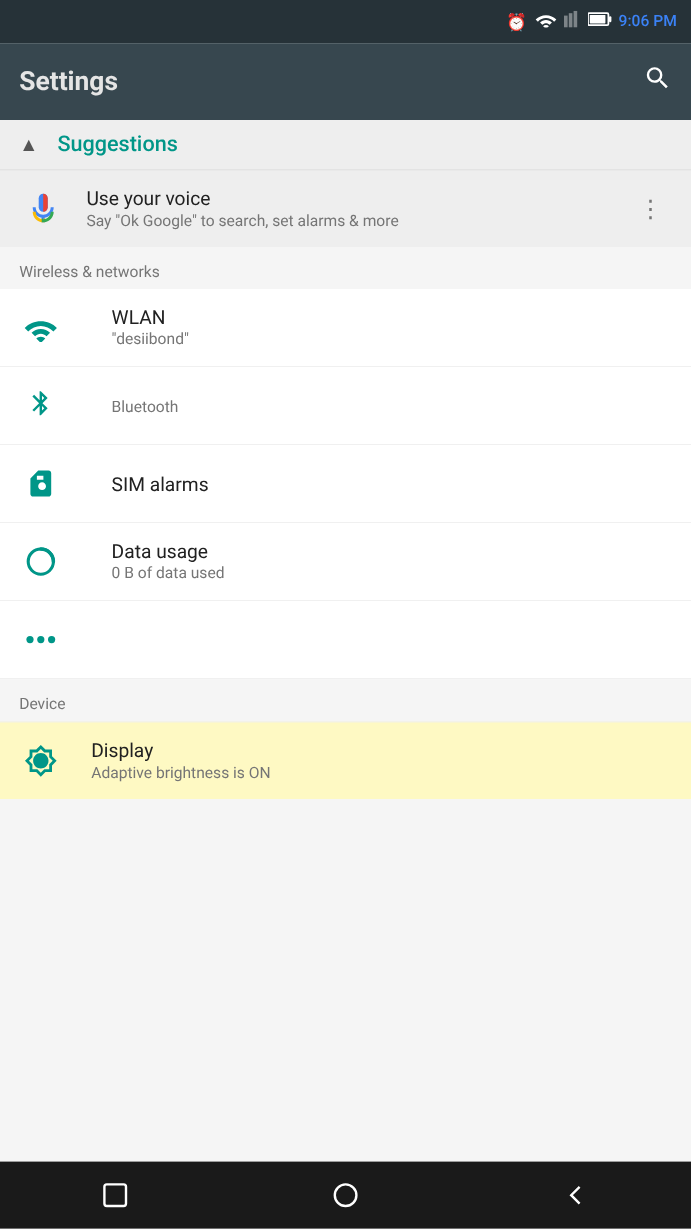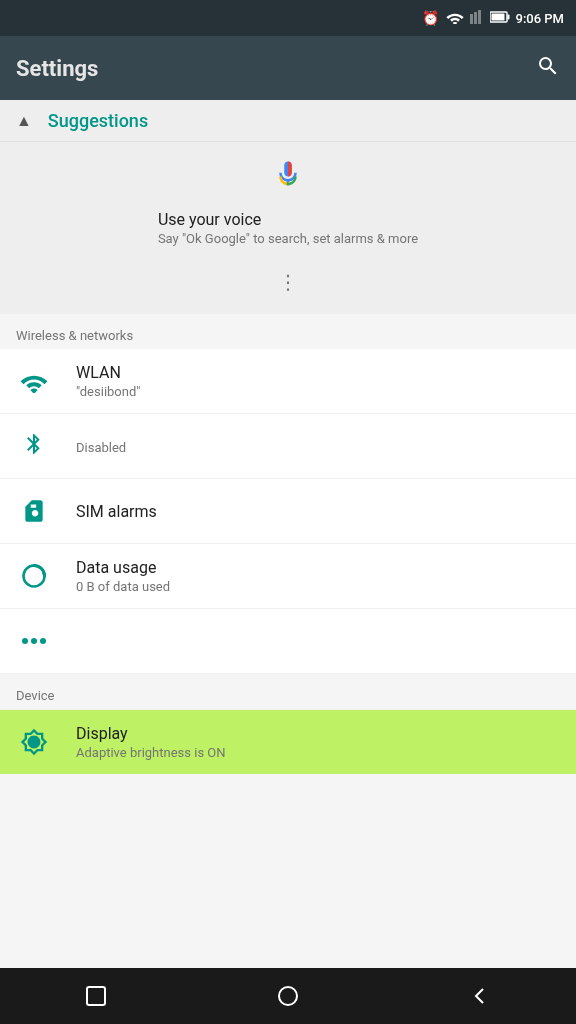--- a/index.html
+++ b/index.html
@@ -23,21 +23,21 @@
       padding: 0 12px;
       gap: 8px;
       flex-shrink: 0;
     }
     .status-icons {
       display: flex;
       align-items: center;
       gap: 6px;
     }
     .status-time {
-      color: #ffffff;
+      color: #3b82f6;
       font-size: 13px;
       font-weight: 500;
     }
     .status-icon {
       color: white;
       font-size: 14px;
     }
 
     
     .app-bar {
@@ -81,21 +81,20 @@
 
     
     .suggestion-item {
       background: #eeeeee;
       display: flex;
       align-items: center;
       padding: 12px 16px;
       gap: 16px;
       flex-shrink: 0;
       border-top: 1px solid #e0e0e0;
-      flex-direction: column;
     }
     .suggestion-icon-wrap {
       width: 40px;
       height: 40px;
       display: flex;
       align-items: center;
       justify-content: center;
       flex-shrink: 0;
     }
     .suggestion-text {
@@ -129,21 +128,21 @@
 
     
     .settings-list {
       background: white;
       flex-shrink: 0;
     }
     .settings-item {
       display: flex;
       align-items: center;
       padding: 14px 16px;
-      gap: 24px;
+      gap: 41px;
       border-bottom: 1px solid #f0f0f0;
       cursor: pointer;
       background: white;
     }
     .settings-item-icon {
       width: 36px;
       height: 36px;
       display: flex;
       align-items: center;
       justify-content: center;
@@ -208,21 +207,21 @@
       border-radius: 50%;
       display: block;
     }
 
     
     .display-item {
       display: flex;
       align-items: center;
       padding: 14px 16px;
       gap: 24px;
-      background: #bef264;
+      background: #fef9c3;
       border-top: 1px solid #f0f0f0;
       flex-shrink: 0;
       overflow: hidden;
     }
     .display-text-wrap {
       flex: 1;
     }
     .display-title {
       font-size: 16px;
       color: #212121;
@@ -314,21 +313,21 @@
     </div>
   </div>
 
   <div class="settings-item">
     <div class="settings-item-icon icon-bluetooth">
       <svg width="24" height="28" viewBox="0 0 24 28" fill="#009688">
         <path d="M17.71 7.71L12 2h-1v7.59L6.41 5 5 6.41 10.59 12 5 17.59 6.41 19 11 14.41V22h1l5.71-5.71-4.3-4.29 4.3-4.29zM13 5.83l1.88 1.88L13 9.59V5.83zm1.88 10.46L13 18.17v-3.76l1.88 1.88z"></path>
       </svg>
     </div>
     <div class="settings-item-text">
-      <div class="settings-item-subtitle">Disabled</div>
+      <div class="settings-item-subtitle">Bluetooth</div>
     </div>
   </div>
 
   <div class="settings-item">
     <div class="settings-item-icon icon-sim">
       <svg width="26" height="26" viewBox="0 0 24 24" fill="#009688">
         <path d="M19.99 4c0-1.1-.89-2-1.99-2h-8L4 8v12c0 1.1.9 2 2 2h12c1.1 0 2-.9 2-2V4zm-7 13c-1.66 0-3-1.34-3-3s1.34-3 3-3 3 1.34 3 3-1.34 3-3 3zm1-8h-5V6h5v3z"></path>
       </svg>
     </div>
     <div class="settings-item-text">

